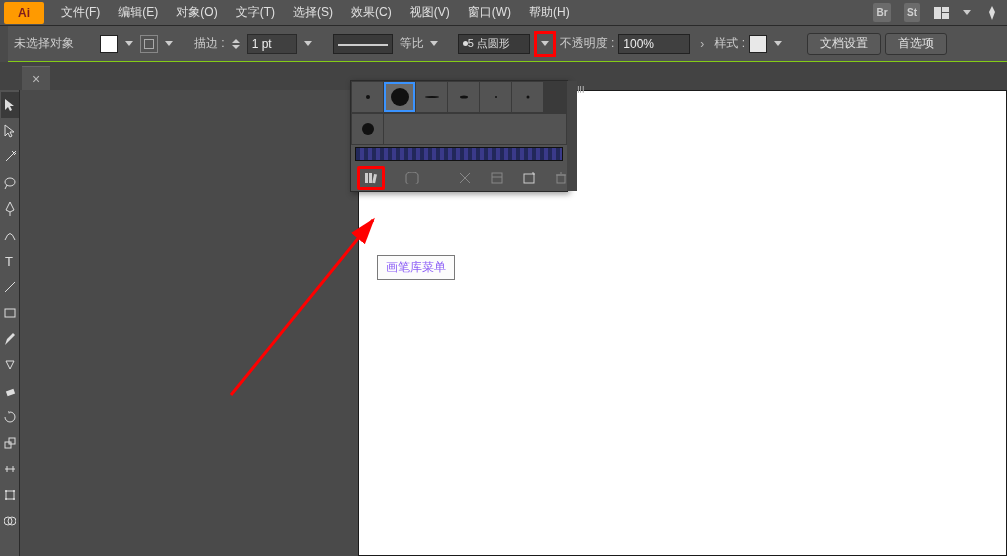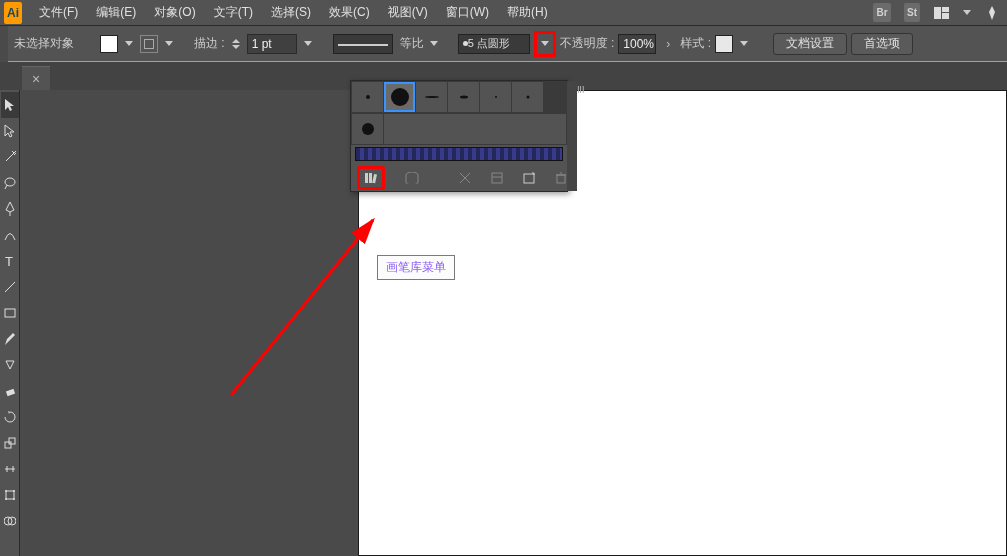--- a/index.html
+++ b/index.html
@@ -1,39 +1,39 @@
 <!DOCTYPE html>
 <html><head>
   <meta charset="utf-8">
   <style>
     * { margin:0; padding:0; box-sizing:border-box; font-family:"Microsoft YaHei",Arial,sans-serif; }
     body { width:1007px; height:556px; background:#4a4a4a; overflow:hidden; position:relative; font-size:12px; color:#ccc; }
 
     .menubar { height:26px; background:#535353; display:flex; align-items:center; padding-left:4px; border-bottom:1px solid #2a2a2a; }
-    .app-icon { width:18px; height:22px; background:#ff9a00; color:#0c4a6e; font-weight:bold; display:flex; align-items:center; justify-content:center; font-size:12px; border-radius:2px; margin-right:8px; }
+    .app-icon { width:40px; height:22px; background:#ff9a00; color:#7f1d1d; font-weight:bold; display:flex; align-items:center; justify-content:center; font-size:12px; border-radius:2px; margin-right:8px; }
     .menu-item { padding:0 9px; height:26px; display:flex; align-items:center; cursor:pointer; color:#e0e0e0; }
     .menu-spacer { flex:1; }
     .menu-icon-btn { width:24px; height:20px; margin:0 3px; display:flex; align-items:center; justify-content:center; cursor:pointer; color:#ddd; }
     .badge { background:#6b6b6b; color:#d0d0d0; font-size:10px; padding:4px 3px; border-radius:2px; font-weight:bold; }
 
     .controlbar { height:36px; background:#535353; display:flex; align-items:center; padding:0 6px; border-bottom:1px solid #84cc16; gap:4px;margin-left:8px; }
     .cb-label { color:#ccc; font-size:12px; }
     .swatch { width:18px; height:18px; background:#fff; border:1px solid #222; }
     .dd { width:14px; height:18px; background:#535353; display:flex; align-items:center; justify-content:center; cursor:pointer; }
     .dd svg { pointer-events:none; }
     .noneswatch { width:18px; height:18px; background:#535353; border:1px solid #888; position:relative; }
     .noneswatch:after { content:''; position:absolute; left:2px; right:2px; top:8px; height:1px; background:#f33; transform:rotate(-45deg); transform-origin:center; display:none;}
     .noneswatch .inner { width:10px;height:10px;border:1px solid #aaa;margin:3px; }
     .stroke-field { width:50px; height:20px; background:#404040; border:1px solid #2a2a2a; display:flex; align-items:center; padding:0 4px; color:#eee; }
     .profile-box { width:60px; height:20px; background:#3a3a3a; border:1px solid #222; position:relative; }
     .profile-box:after { content:''; position:absolute; left:4px; right:4px; top:9px; height:2px; background:#ccc; }
     .txtfield { display:flex; align-items:center; gap:3px; padding:0 3px; }
     .brush-prev { width:72px; height:20px; background:#3a3a3a; border:1px solid #222; display:flex; align-items:center; padding:0 4px; color:#ddd; font-size:11px; }
     .brush-prev .dot { width:5px;height:5px;border-radius:50%;background:#ddd; }
-    .opacity-field { width:38px; height:20px; background:#404040; border:1px solid #222; display:flex; align-items:center; padding:0 4px; color:#eee; }
+    .opacity-field { width:72px; height:20px; background:#404040; border:1px solid #222; display:flex; align-items:center; padding:0 4px; color:#eee; }
     .arrow-r { color:#bbb; padding:0 6px; }
     .btn { height:22px; padding:0 12px; background:#5a5a5a; border:1px solid #333; border-radius:3px; display:flex; align-items:center; cursor:pointer; color:#e0e0e0; }
     .style-sw { width:18px;height:18px;background:#e8e8e8;border:1px solid #222; }
 
     .red-box-dd { border:3px solid #f00; padding:1px; }
 
     .tabbar { height:28px; background:#434343; display:flex; align-items:flex-end; padding-left:22px; }
     .tab { background:#535353; height:24px; display:flex; align-items:center; padding:0 10px; gap:10px; font-size:12px; color:#ddd; border-top:1px solid #666; }
     .tab .close { color:#bbb; cursor:pointer; font-size:14px; }
 

